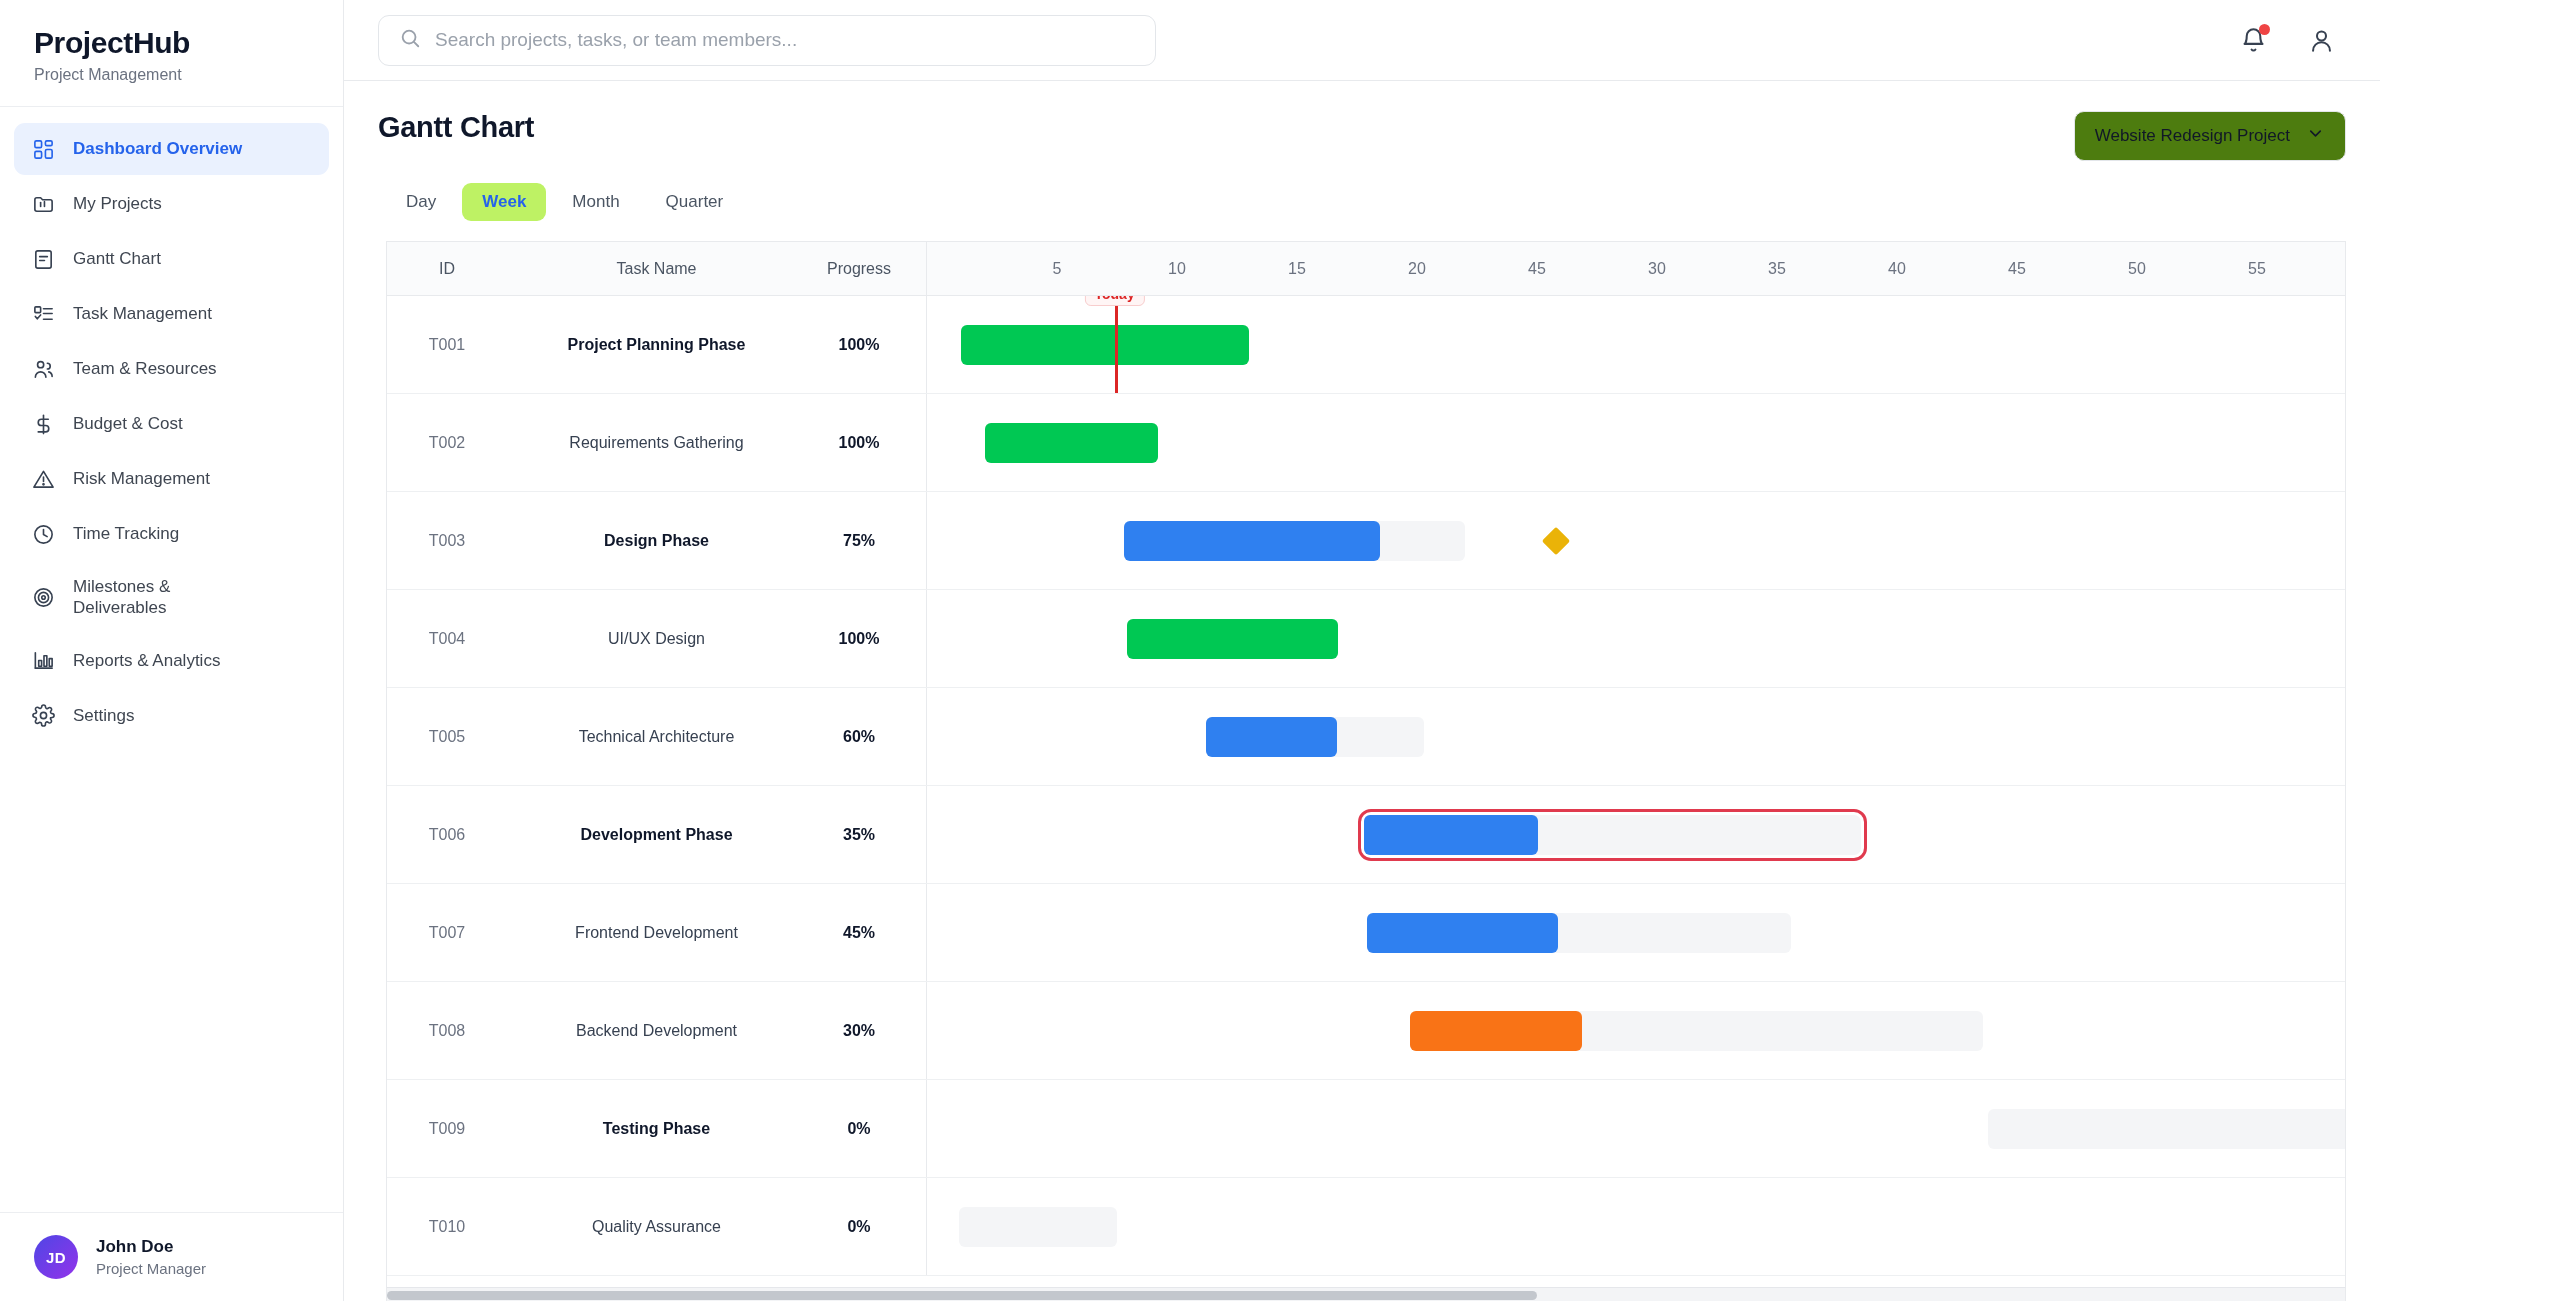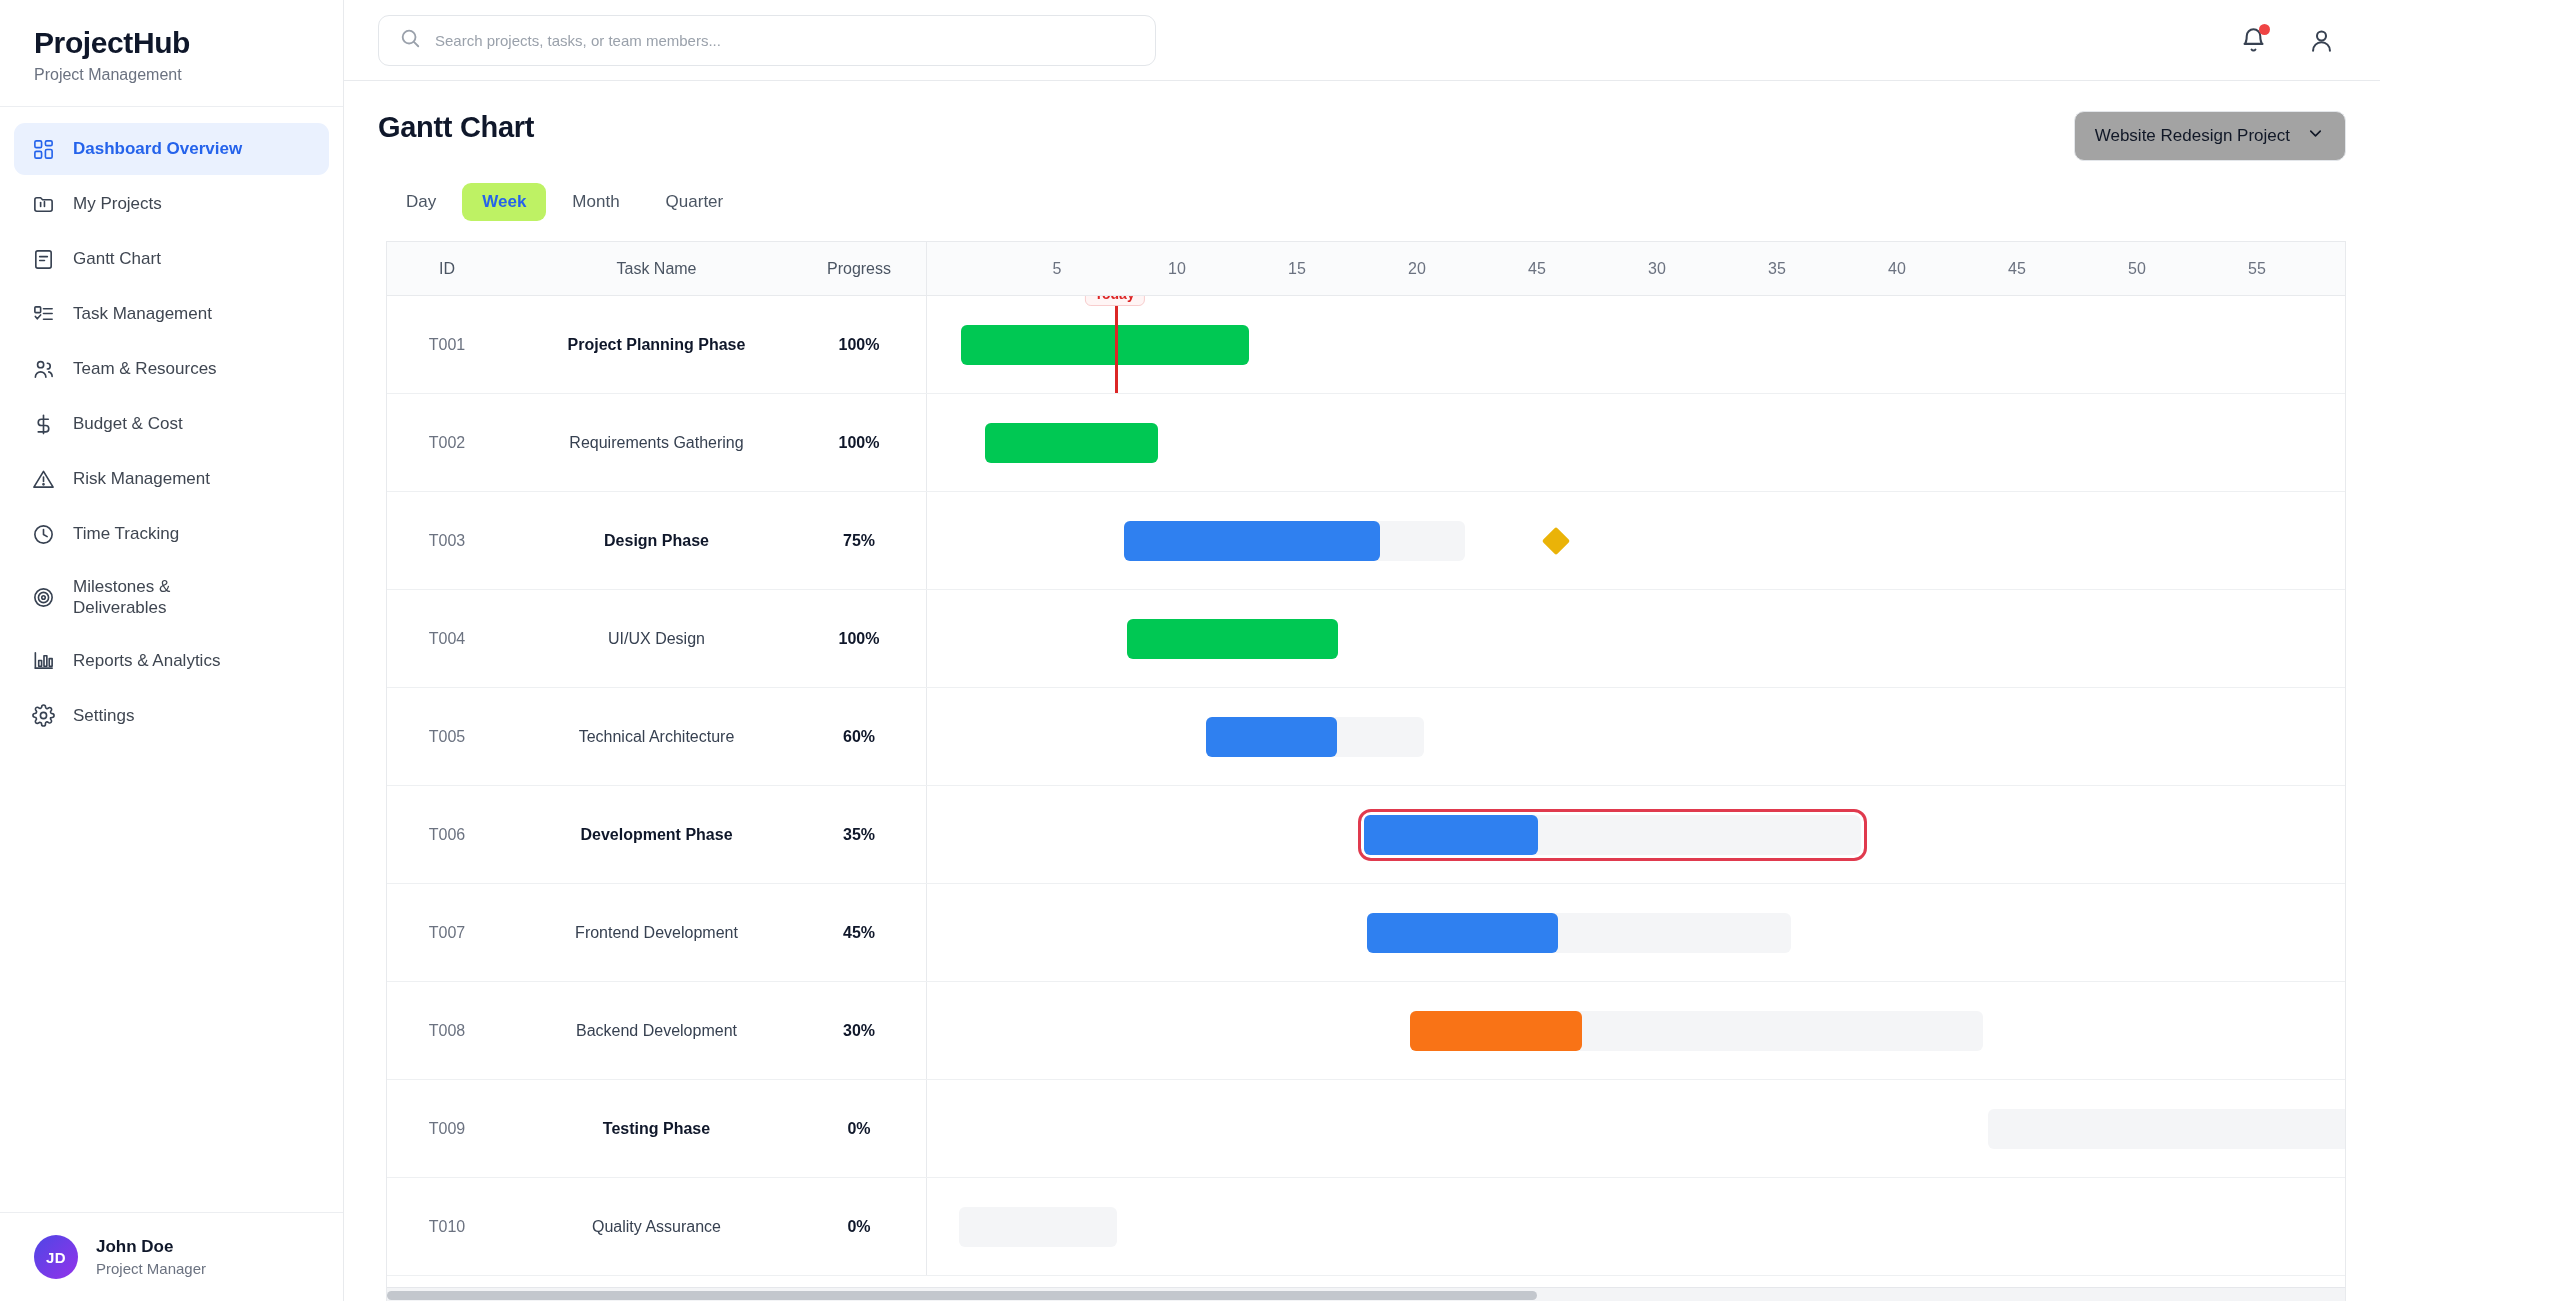--- a/index.html
+++ b/index.html
@@ -76,21 +76,21 @@
     width: 778px; height: 51px;
     border: 1px solid #e3e6ea; border-radius: 11px;
     display: flex; align-items: center; gap: 14px;
     padding: 0 20px;
     background: #fff;
   }
   .search-wrap svg { width: 22px; height: 22px; flex: 0 0 22px; }
   .search-input {
     border: 0; outline: 0; flex: 1 1 auto;
     font-family: "Liberation Sans", sans-serif;
-    font-size: 15px; color: #111827; background: transparent;
+    font-size: 19px; color: #111827; background: transparent;
   }
   .search-input::placeholder { color: #9aa1ab; }
   .topbar-right { margin-left: auto; display: flex; align-items: center; gap: 34px; padding-right: 8px; }
   .icon-btn { position: relative; width: 34px; height: 34px; display: flex; align-items: center; justify-content: center; cursor: pointer; }
   .icon-btn svg { width: 27px; height: 27px; }
   .badge-dot {
     position: absolute; top: 1px; right: 0px;
     width: 11px; height: 11px; border-radius: 50%; background: #ef4444;
   }
 
@@ -98,21 +98,21 @@
   .page-head {
     padding: 30px 34px 0 34px;
     display: flex; align-items: flex-start;
   }
   .page-title { font-size: 29px; font-weight: 700; color: #0f172a; letter-spacing: -0.3px; }
   .project-select {
     margin-left: auto;
     border: 1px solid #e3e6ea; border-radius: 10px;
     padding: 12px 20px;
     display: flex; align-items: center; gap: 16px;
-    font-size: 17px; color: #111827; cursor: pointer; background: #a3a3a3;
+    font-size: 17px; color: #111827; cursor: pointer; background: #4d7c0f;
   }
   .project-select svg { width: 19px; height: 19px; }
 
   .view-tabs { display: flex; gap: 6px; padding: 22px 34px 0 42px; }
   .tab {
     padding: 9px 20px; border-radius: 9px;
     font-size: 17px; color: #4b5563; cursor: pointer; background: transparent;
     border: 0; font-family: "Liberation Sans", sans-serif;
   }
   .tab.active { background: #bef264; color: #2563eb; font-weight: 600; }

